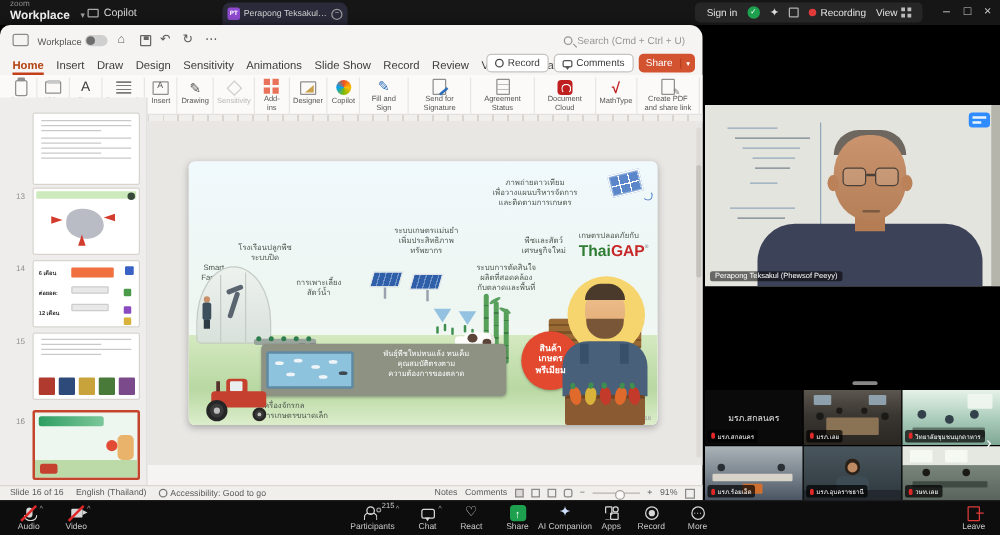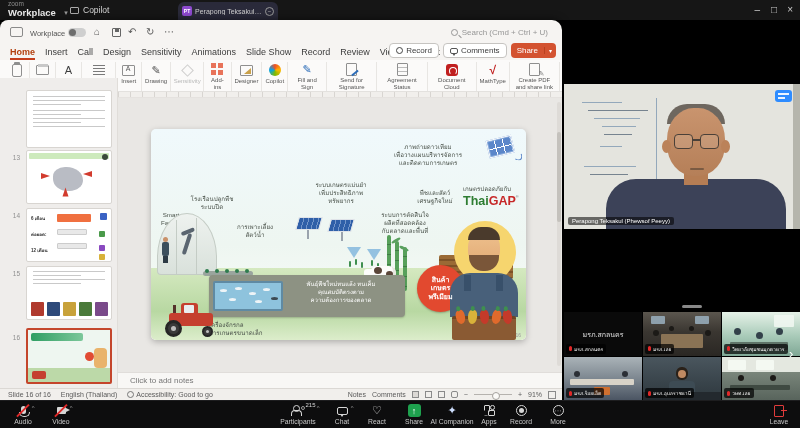--- a/index.html
+++ b/index.html
@@ -293,20 +293,34 @@
     </div>
     <div class="zmeet">
       <span class="ic"></span>
       <span>Copilot</span>
     </div>
     <div class="ztab">
       <span class="pt">PT</span>
       <span class="tl">Perapong Teksakul (Phewsof Rese</span>
       <span class="cl g-min2"></span>
     </div>
+    <div class="ztr">
+      <span>Sign in</span>
+      <span class="shield"></span>
+      <span class="sprk g-spark"></span>
+      <span class="expnd"></span>
+      <span class="recwrap">
+        <span class="rdot"></span>
+        <span>Recording</span>
+      </span>
+      <span class="recwrap">
+        <span>View</span>
+        <span class="vgrid"></span>
+      </span>
+    </div>
     <span class="wc wmin" style="right:40px"></span>
     <span class="wc wmax" style="right:23px"></span>
     <span class="wc wcls" style="right:7px"></span>
   </div>
 
   <div class="ppt">
 
     <div class="ptb">
       <span class="presic"></span>
       <span class="autosave">Workplace</span>
@@ -318,21 +332,21 @@
       <span class="tbi g-dots" style="left:164px"></span>
       <div class="srch">
         <span class="lens"></span>
         <span>Search (Cmd + Ctrl + U)</span>
       </div>
     </div>
 
     <div class="ptabs">
       <span class="ptab active">Home</span>
       <span class="ptab">Insert</span>
-      <span class="ptab">Call</span>
+      <span class="ptab">Draw</span>
       <span class="ptab">Design</span>
       <span class="ptab">Sensitivity</span>
       <span class="ptab">Animations</span>
       <span class="ptab">Slide Show</span>
       <span class="ptab">Record</span>
       <span class="ptab">Review</span>
       <span class="ptab">View</span>
       <span class="ptab">Acrobat</span>
     </div>
     <div class="pacts">
@@ -633,21 +647,20 @@
           <span class="tr-cab"></span>
           <span class="tr-win"></span>
           <span class="tr-body"></span>
         <span class="tr-w1"></span>
           <span class="tr-w2"></span>
       </div>
 
       <span class="pgnum">16</span>
     </div>
 
-    <div class="notes">Click to add notes</div>
 
     <div class="sbar">
       <div class="lft">
         <span>Slide 16 of 16</span>
         <span>English (Thailand)</span>
         <span><span class="acic"></span><span>Accessibility: Good to go</span></span>
       </div>
       <div class="rgt">
         <span>Notes</span>
         <span>Comments</span>

